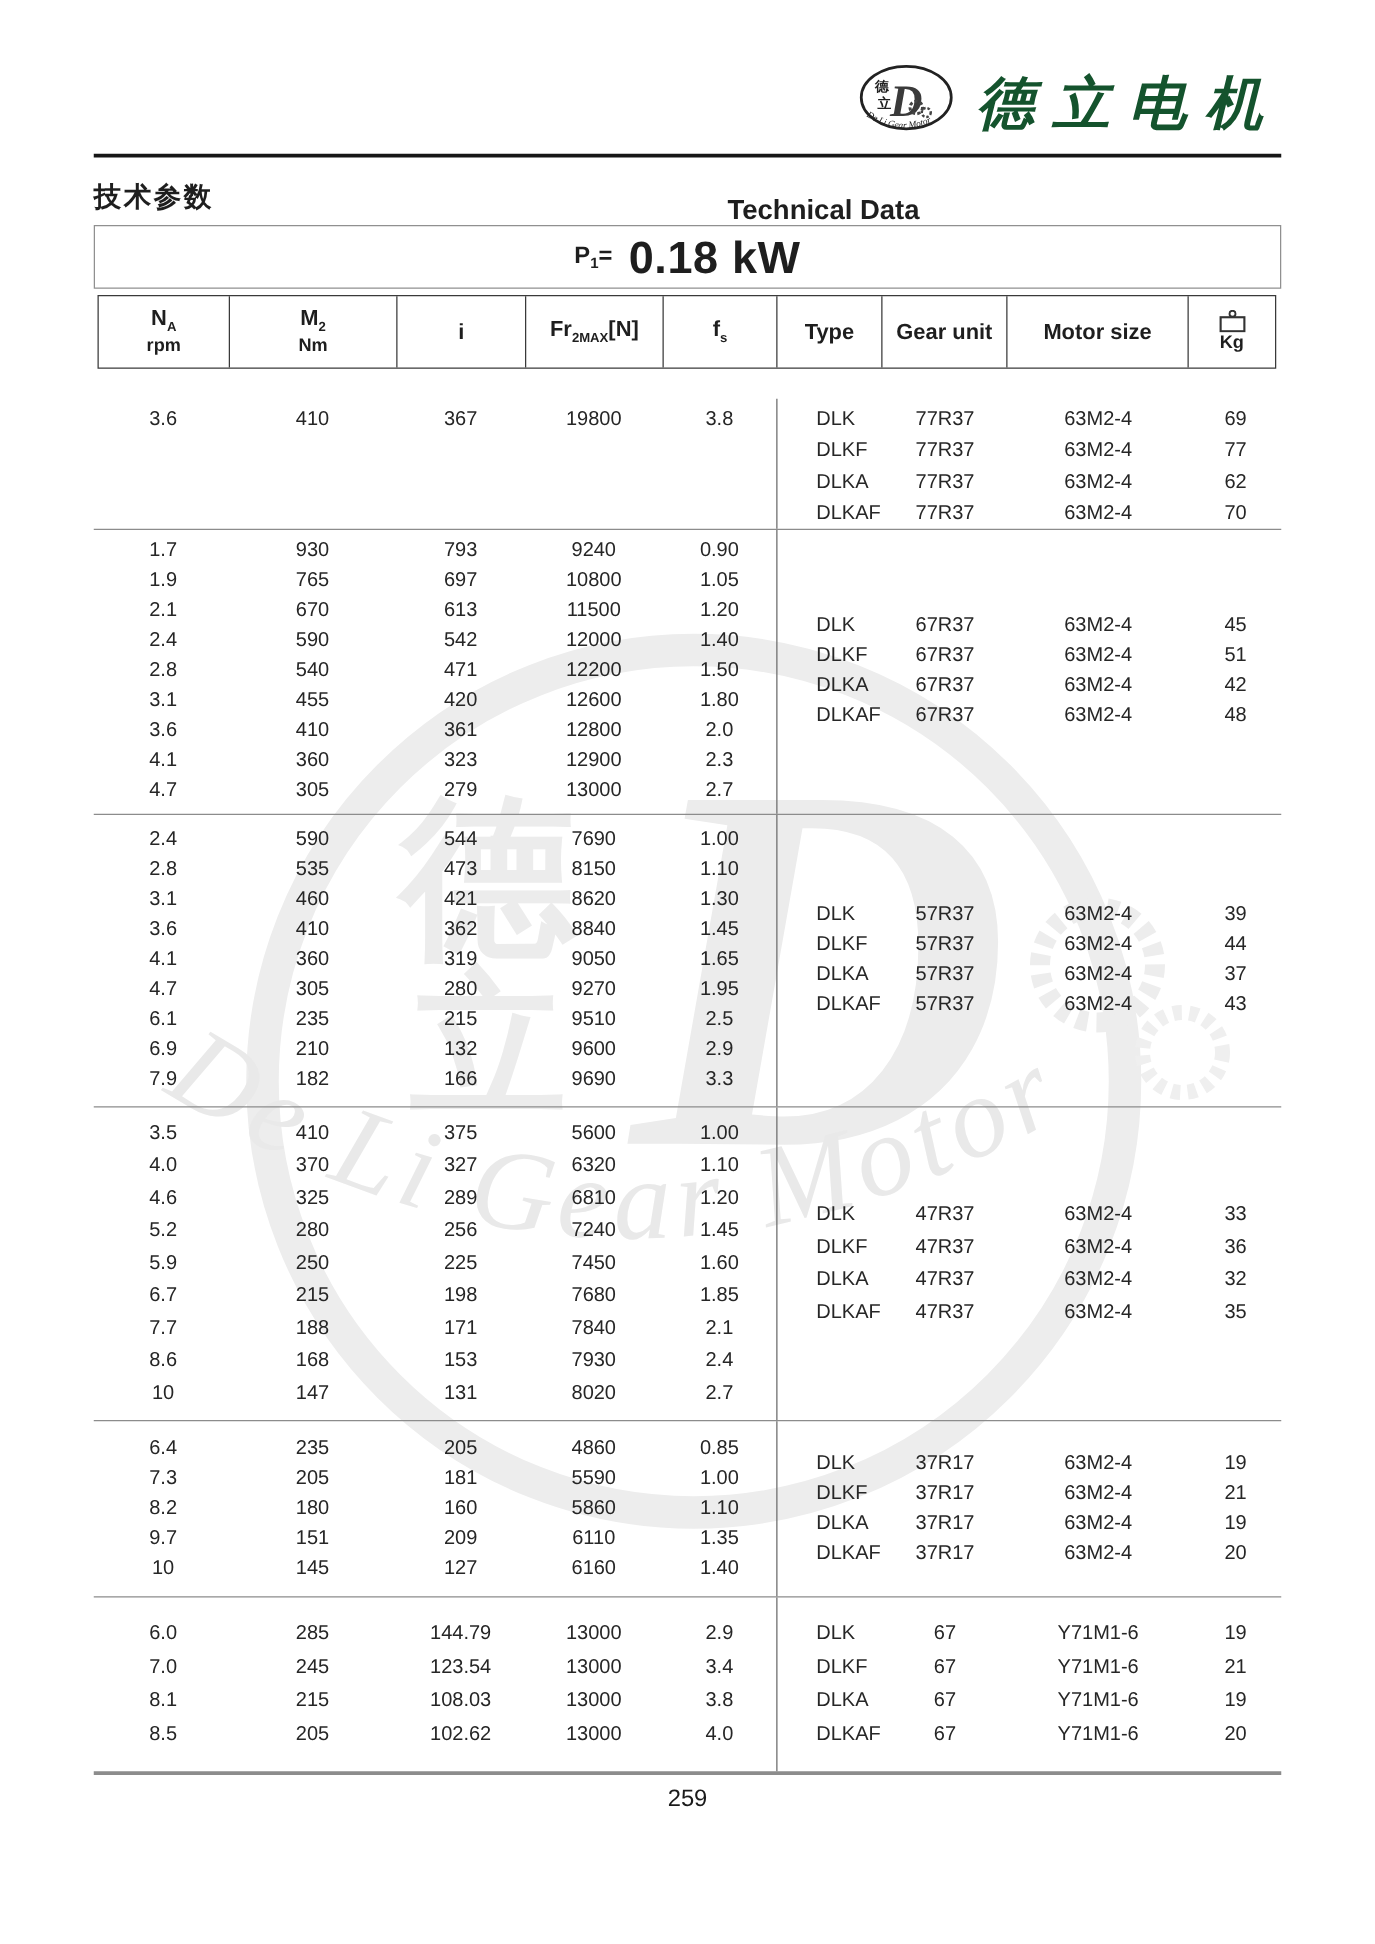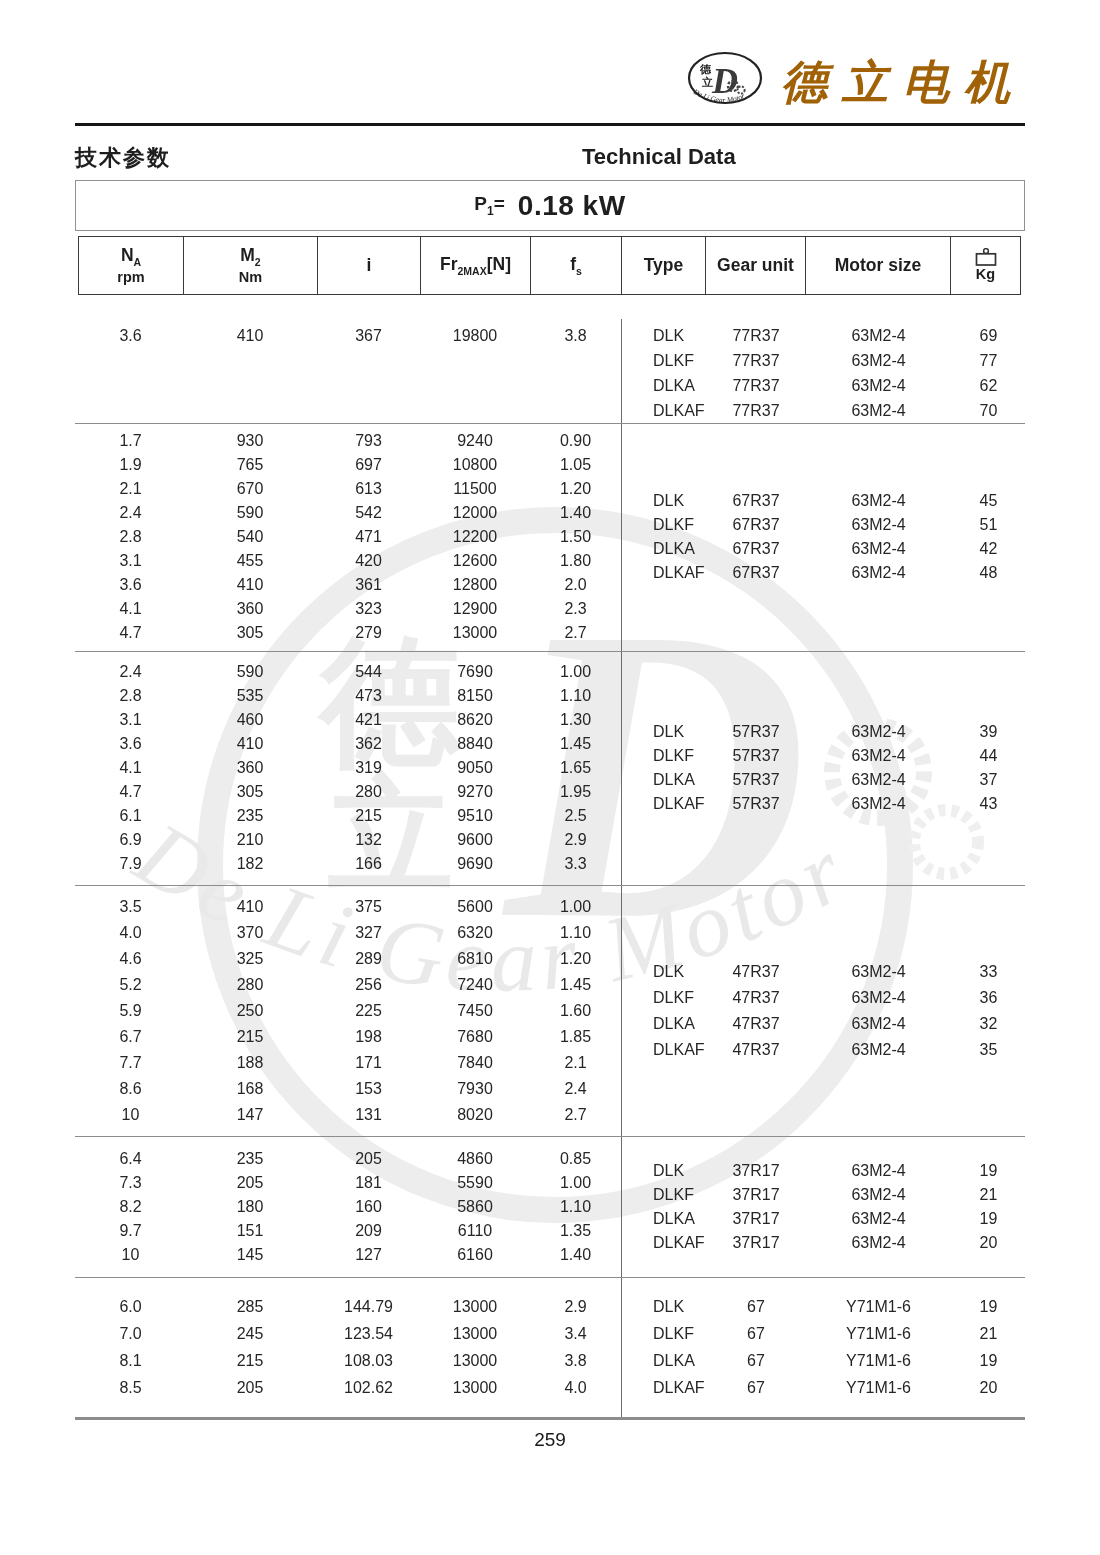--- a/index.html
+++ b/index.html
@@ -8,34 +8,34 @@
     font-family:"Liberation Sans","DejaVu Sans",sans-serif;color:#1e1e1e;
     -webkit-font-smoothing:antialiased;
   }
   .wm{position:absolute;left:0;top:0;z-index:0;pointer-events:none;}
   .content{position:relative;z-index:1;padding:0 75px;}
 
   
   .brandbar{display:flex;align-items:center;justify-content:flex-end;gap:16px;padding-top:50px;height:66px;}
   .brand-cn{
     font-family:"Liberation Serif","DejaVu Serif",serif;font-weight:bold;font-style:italic;
-    font-size:46px;letter-spacing:15px;color:#a16207;white-space:nowrap;line-height:1;
+    font-size:46px;letter-spacing:15px;color:#14532d;white-space:nowrap;line-height:1;
   }
   .toprule{height:3px;background:#161616;margin-top:7px;}
 
   
   .titles{position:relative;margin-top:17px;height:28px;}
   .title-cn{font-size:22px;font-weight:bold;letter-spacing:2px;}
-  .title-en{position:absolute;top:1px;left:507px;font-size:22px;font-weight:bold;}
+  .title-en{position:absolute;top:12px;left:507px;font-size:22px;font-weight:bold;}
 
   
   .pbox{margin-top:9px;height:49px;border:1.5px solid #909090;display:flex;align-items:center;justify-content:center;background:transparent;gap:12px;}
   .p-sym{font-size:19px;font-weight:bold;line-height:1;}
   .p-sym sub{font-size:12px;font-weight:bold;}
-  .p-val{font-size:28px;font-weight:bold;line-height:1;margin-left:1px;letter-spacing:0.5px;}
+  .p-val{font-size:36px;font-weight:bold;line-height:1;margin-left:1px;letter-spacing:0.5px;}
 
   
   .htable{
     margin-left:3px;margin-top:5px;height:57px;width:941px;
     display:grid;grid-template-columns:105px 134px 103px 110px 91px 84px 100px 145px 69px;
     border:1.6px solid #3a3a3a;box-sizing:content-box;
   }
   .hcell{border-right:1.6px solid #3a3a3a;display:flex;flex-direction:column;align-items:center;justify-content:center;line-height:1.2;}
   .hcell:last-child{border-right:none;}
   .hmain{font-weight:bold;font-size:17.5px;white-space:nowrap;}

